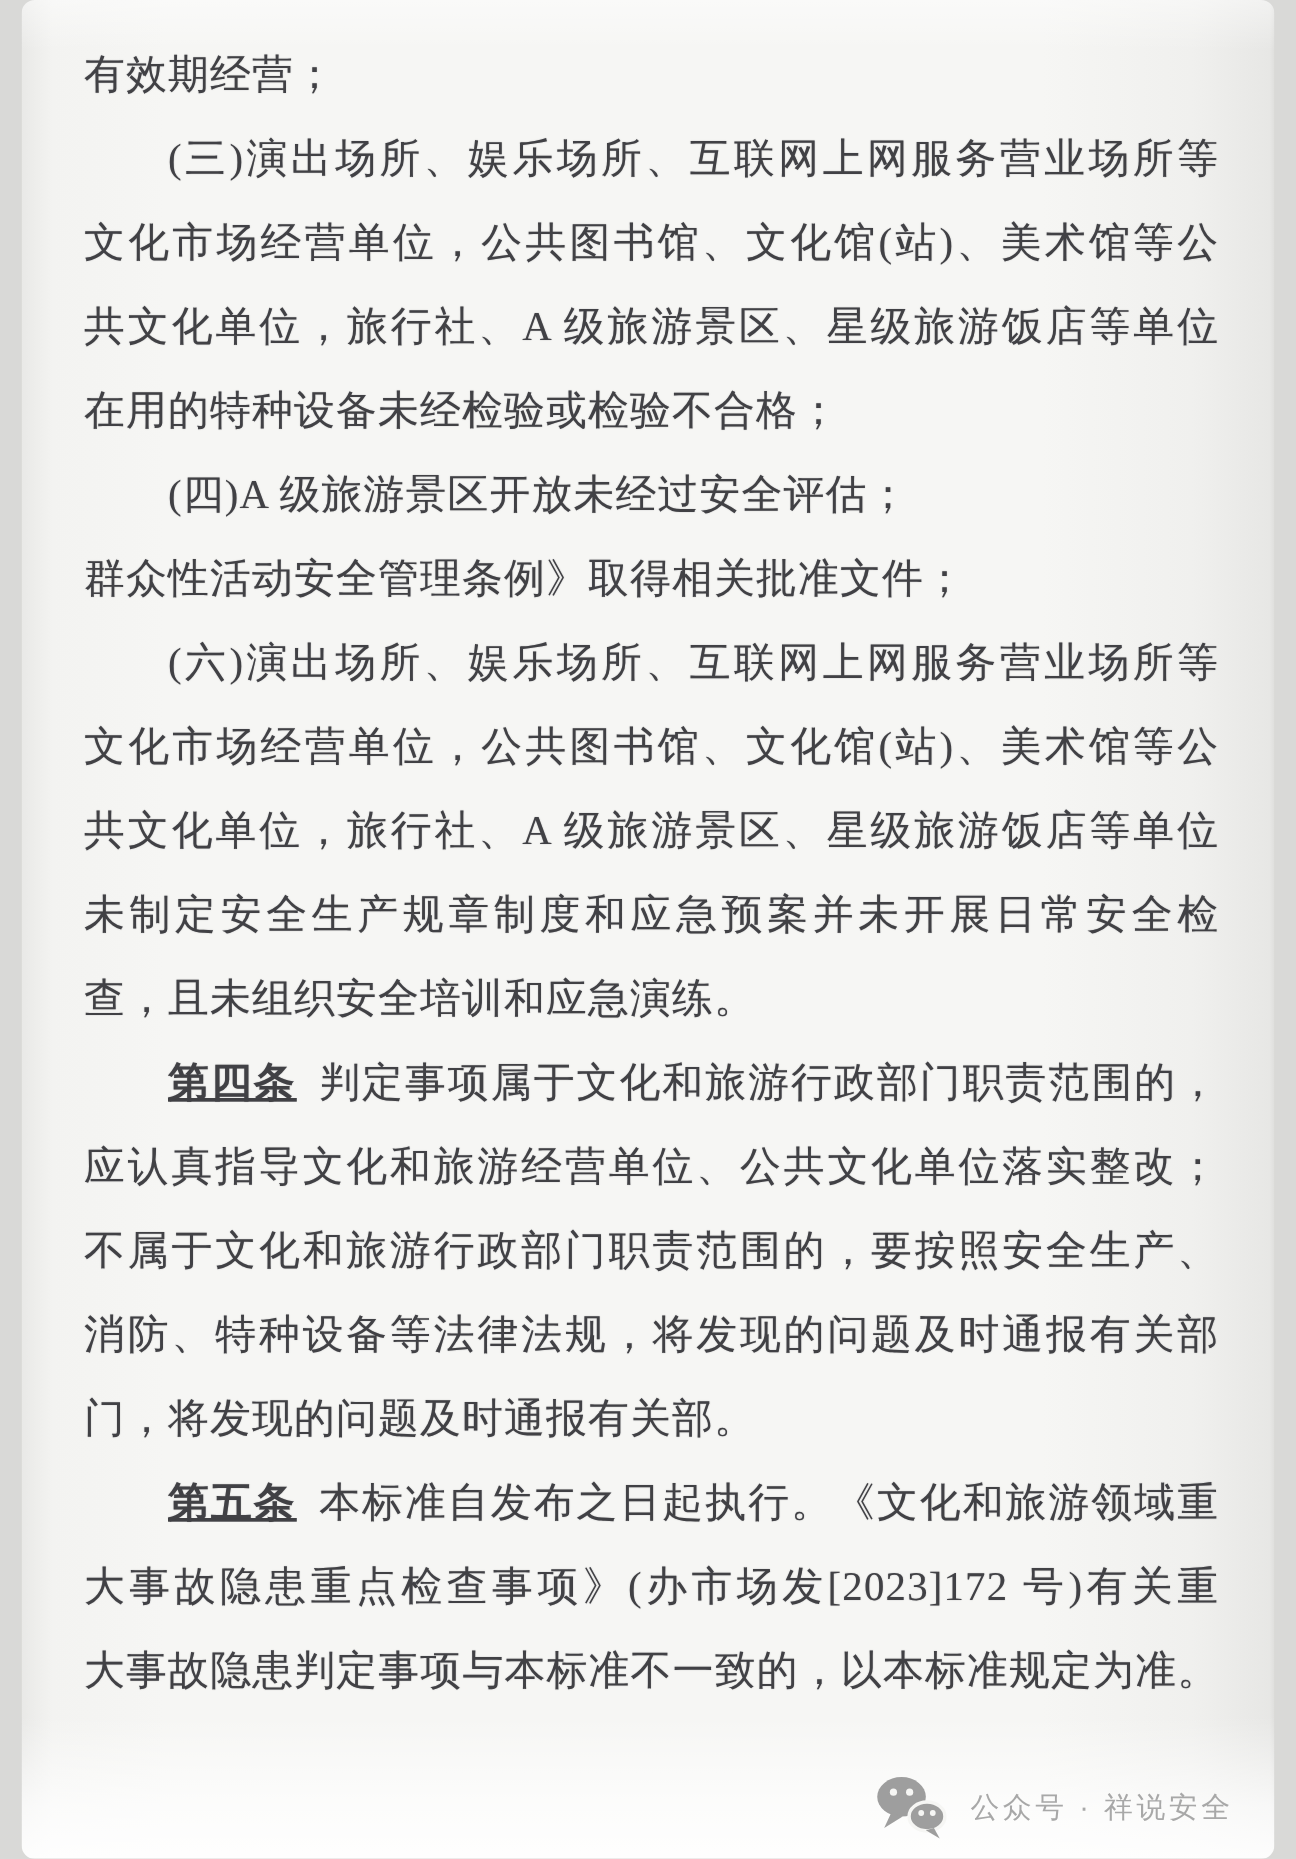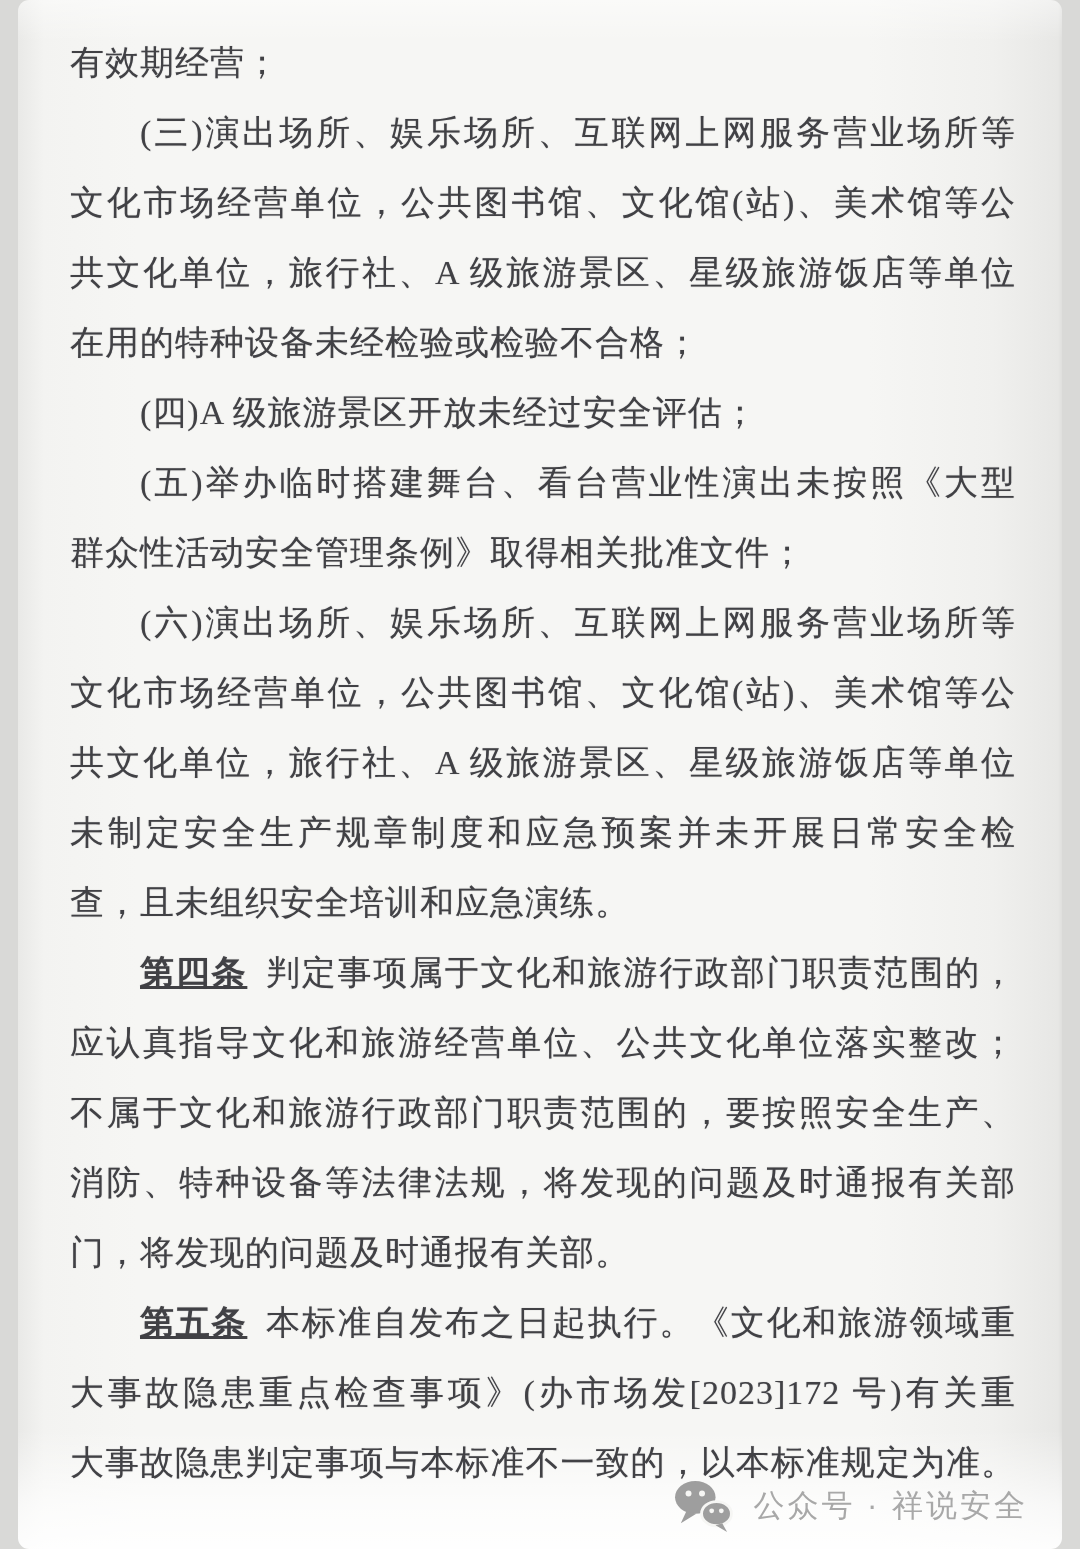--- a/index.html
+++ b/index.html
@@ -28,38 +28,37 @@
     white-space:normal;
     text-align:justify;
     text-align-last:justify;
     overflow:hidden;
   }
   .ind{text-indent:70px;}
   .lead{font-weight:bold;margin-right:.55em;text-decoration:underline;}
   .watermark{
     position:absolute;right:34px;bottom:16px;
     display:flex;align-items:center;gap:20px;
-    color:#a8a8a8;font-size:31px;letter-spacing:3px;
+    color:#a8a8a8;font-size:24px;letter-spacing:3px;
     font-family:"Liberation Sans","DejaVu Sans",sans-serif;
     text-shadow:none;
   }
   .wm-icon{width:60px;height:54px;flex:0 0 auto;}
 </style>
 </head>
 <body>
 
 <div class="page">
   <main class="doc">
     <div class="line">有效期经营；</div>
     <div class="line just ind">(三)演出场所、娱乐场所、互联网上网服务营业场所等</div>
     <div class="line just">文化市场经营单位，公共图书馆、文化馆(站)、美术馆等公</div>
     <div class="line just">共文化单位，旅行社、A 级旅游景区、星级旅游饭店等单位</div>
     <div class="line">在用的特种设备未经检验或检验不合格；</div>
     <div class="line ind">(四)A 级旅游景区开放未经过安全评估；</div>
-    <div class="line just ind">(五)举办临时搭建舞台、看台营业性演出未按照《大型</div>
     <div class="line">群众性活动安全管理条例》取得相关批准文件；</div>
     <div class="line just ind">(六)演出场所、娱乐场所、互联网上网服务营业场所等</div>
     <div class="line just">文化市场经营单位，公共图书馆、文化馆(站)、美术馆等公</div>
     <div class="line just">共文化单位，旅行社、A 级旅游景区、星级旅游饭店等单位</div>
     <div class="line just">未制定安全生产规章制度和应急预案并未开展日常安全检</div>
     <div class="line">查，且未组织安全培训和应急演练。</div>
     <div class="line just ind"><span class="lead">第四条</span><span>判定事项属于文化和旅游行政部门职责范围的，</span></div>
     <div class="line just">应认真指导文化和旅游经营单位、公共文化单位落实整改；</div>
     <div class="line just">不属于文化和旅游行政部门职责范围的，要按照安全生产、</div>
     <div class="line just">消防、特种设备等法律法规，将发现的问题及时通报有关部</div>

